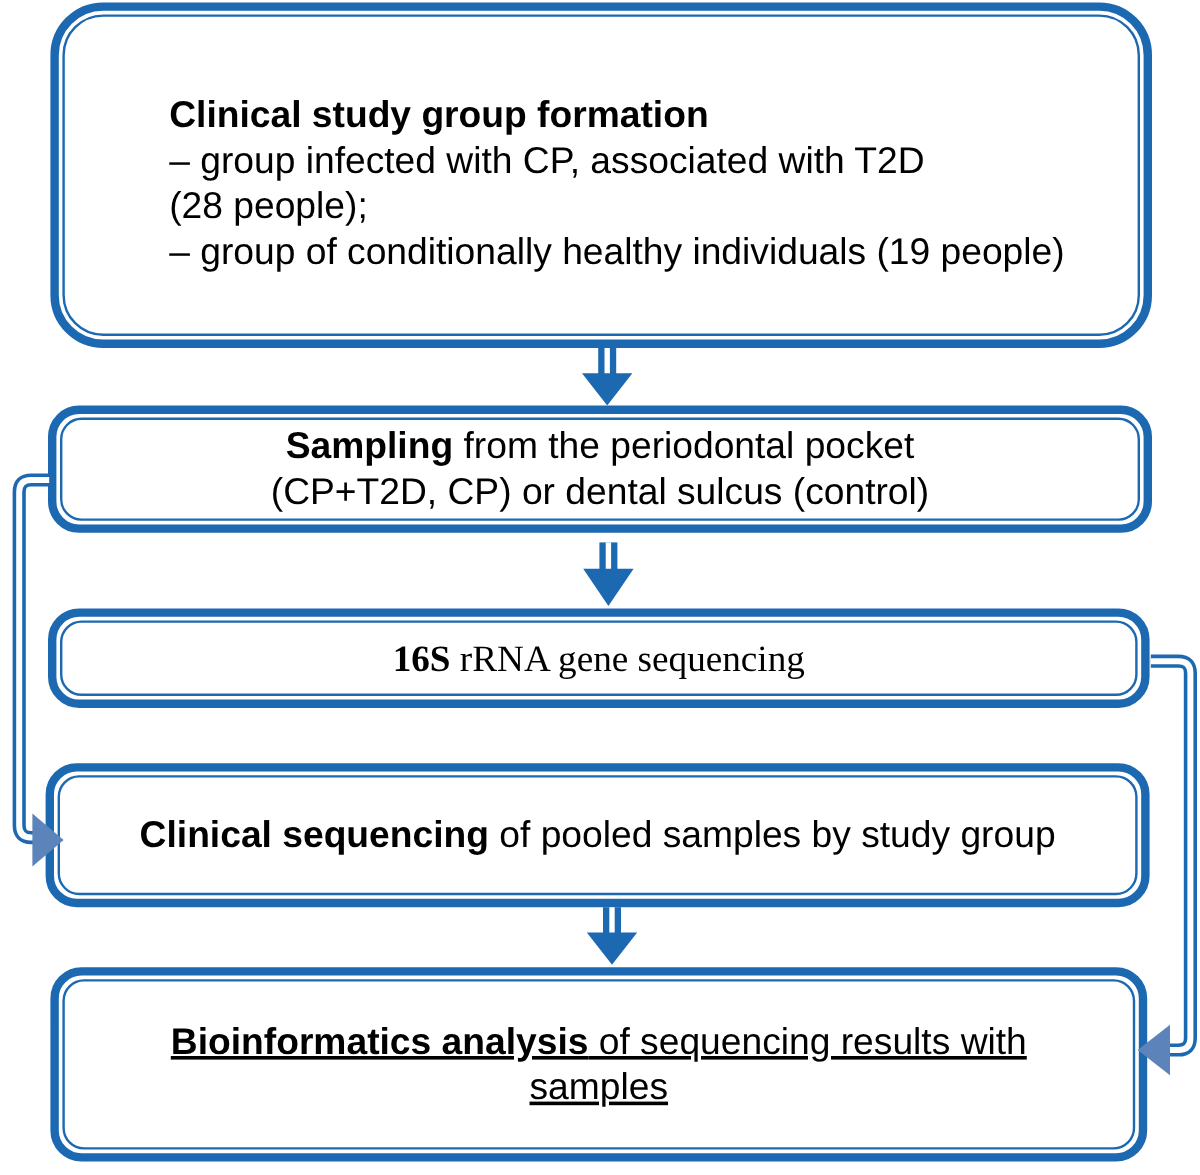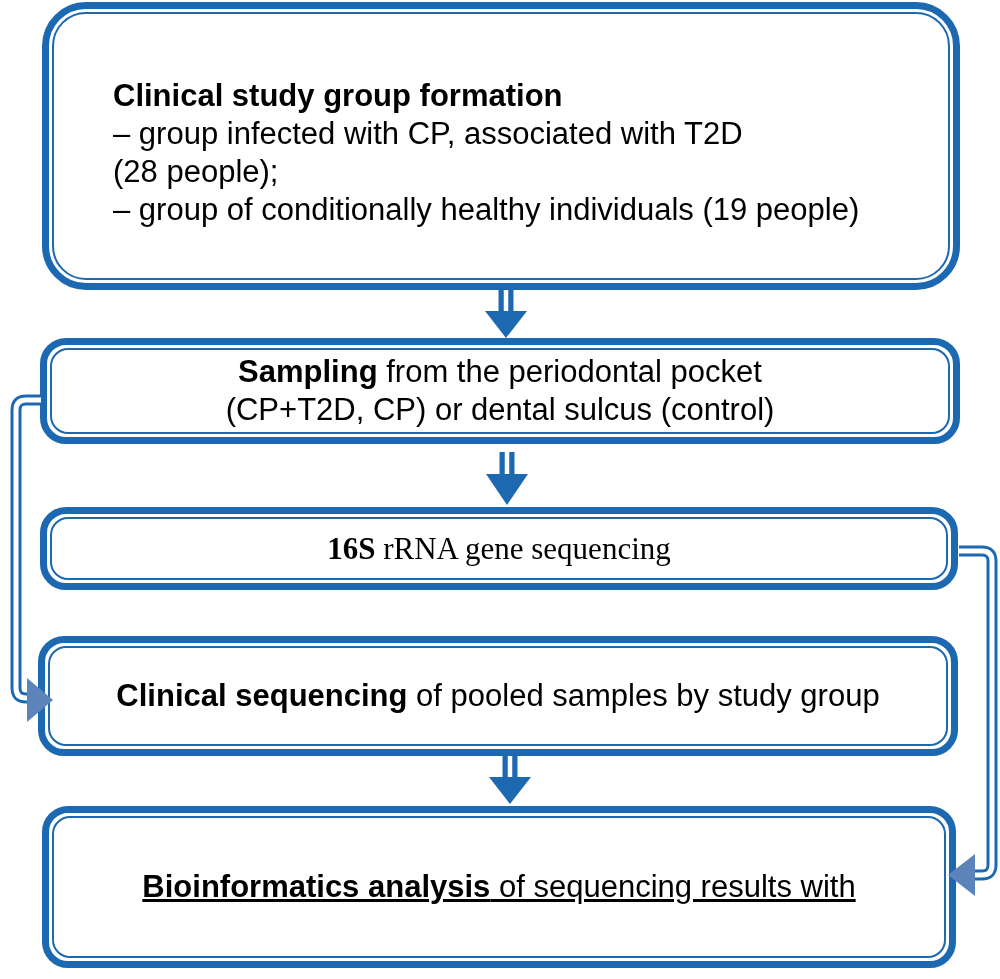--- a/index.html
+++ b/index.html
@@ -45,21 +45,21 @@
   .content{
     position:relative;
     font-size:31px;
     line-height:38px;
     text-align:center;
     z-index:2;
   }
   .content.left{
     text-align:left;
     align-self:stretch;
-    padding:14px 18px 0 64px;
+    padding:14px 18px 0 92px;
   }
   .line{white-space:nowrap;}
   .b{font-weight:700;}
 
   svg.overlay{
     position:absolute;
     left:0;top:0;
     width:1000px;height:979px;
     z-index:3;
     pointer-events:none;
@@ -100,20 +100,21 @@
 
   <div class="box box4">
     <div class="content">
       <div class="line"><span class="b">Clinical sequencing</span><span> of pooled samples by study group</span></div>
     </div>
   </div>
 
   <div class="box box5">
     <div class="content">
       <div class="line"><span class="b">Bioinformatics analysis</span><span> of sequencing results with</span></div>
+      <div class="line">samples</div>
     </div>
   </div>
 
   <svg class="overlay" viewBox="0 0 1000 979" xmlns="http://www.w3.org/2000/svg">
 
     <g>
       <path class="shaft" d="M506 290 V317"></path>
       <path class="shaft-w" d="M506 290 V313"></path>
       <polygon class="head" points="485,311 527,311 506,338"></polygon>
     </g>

